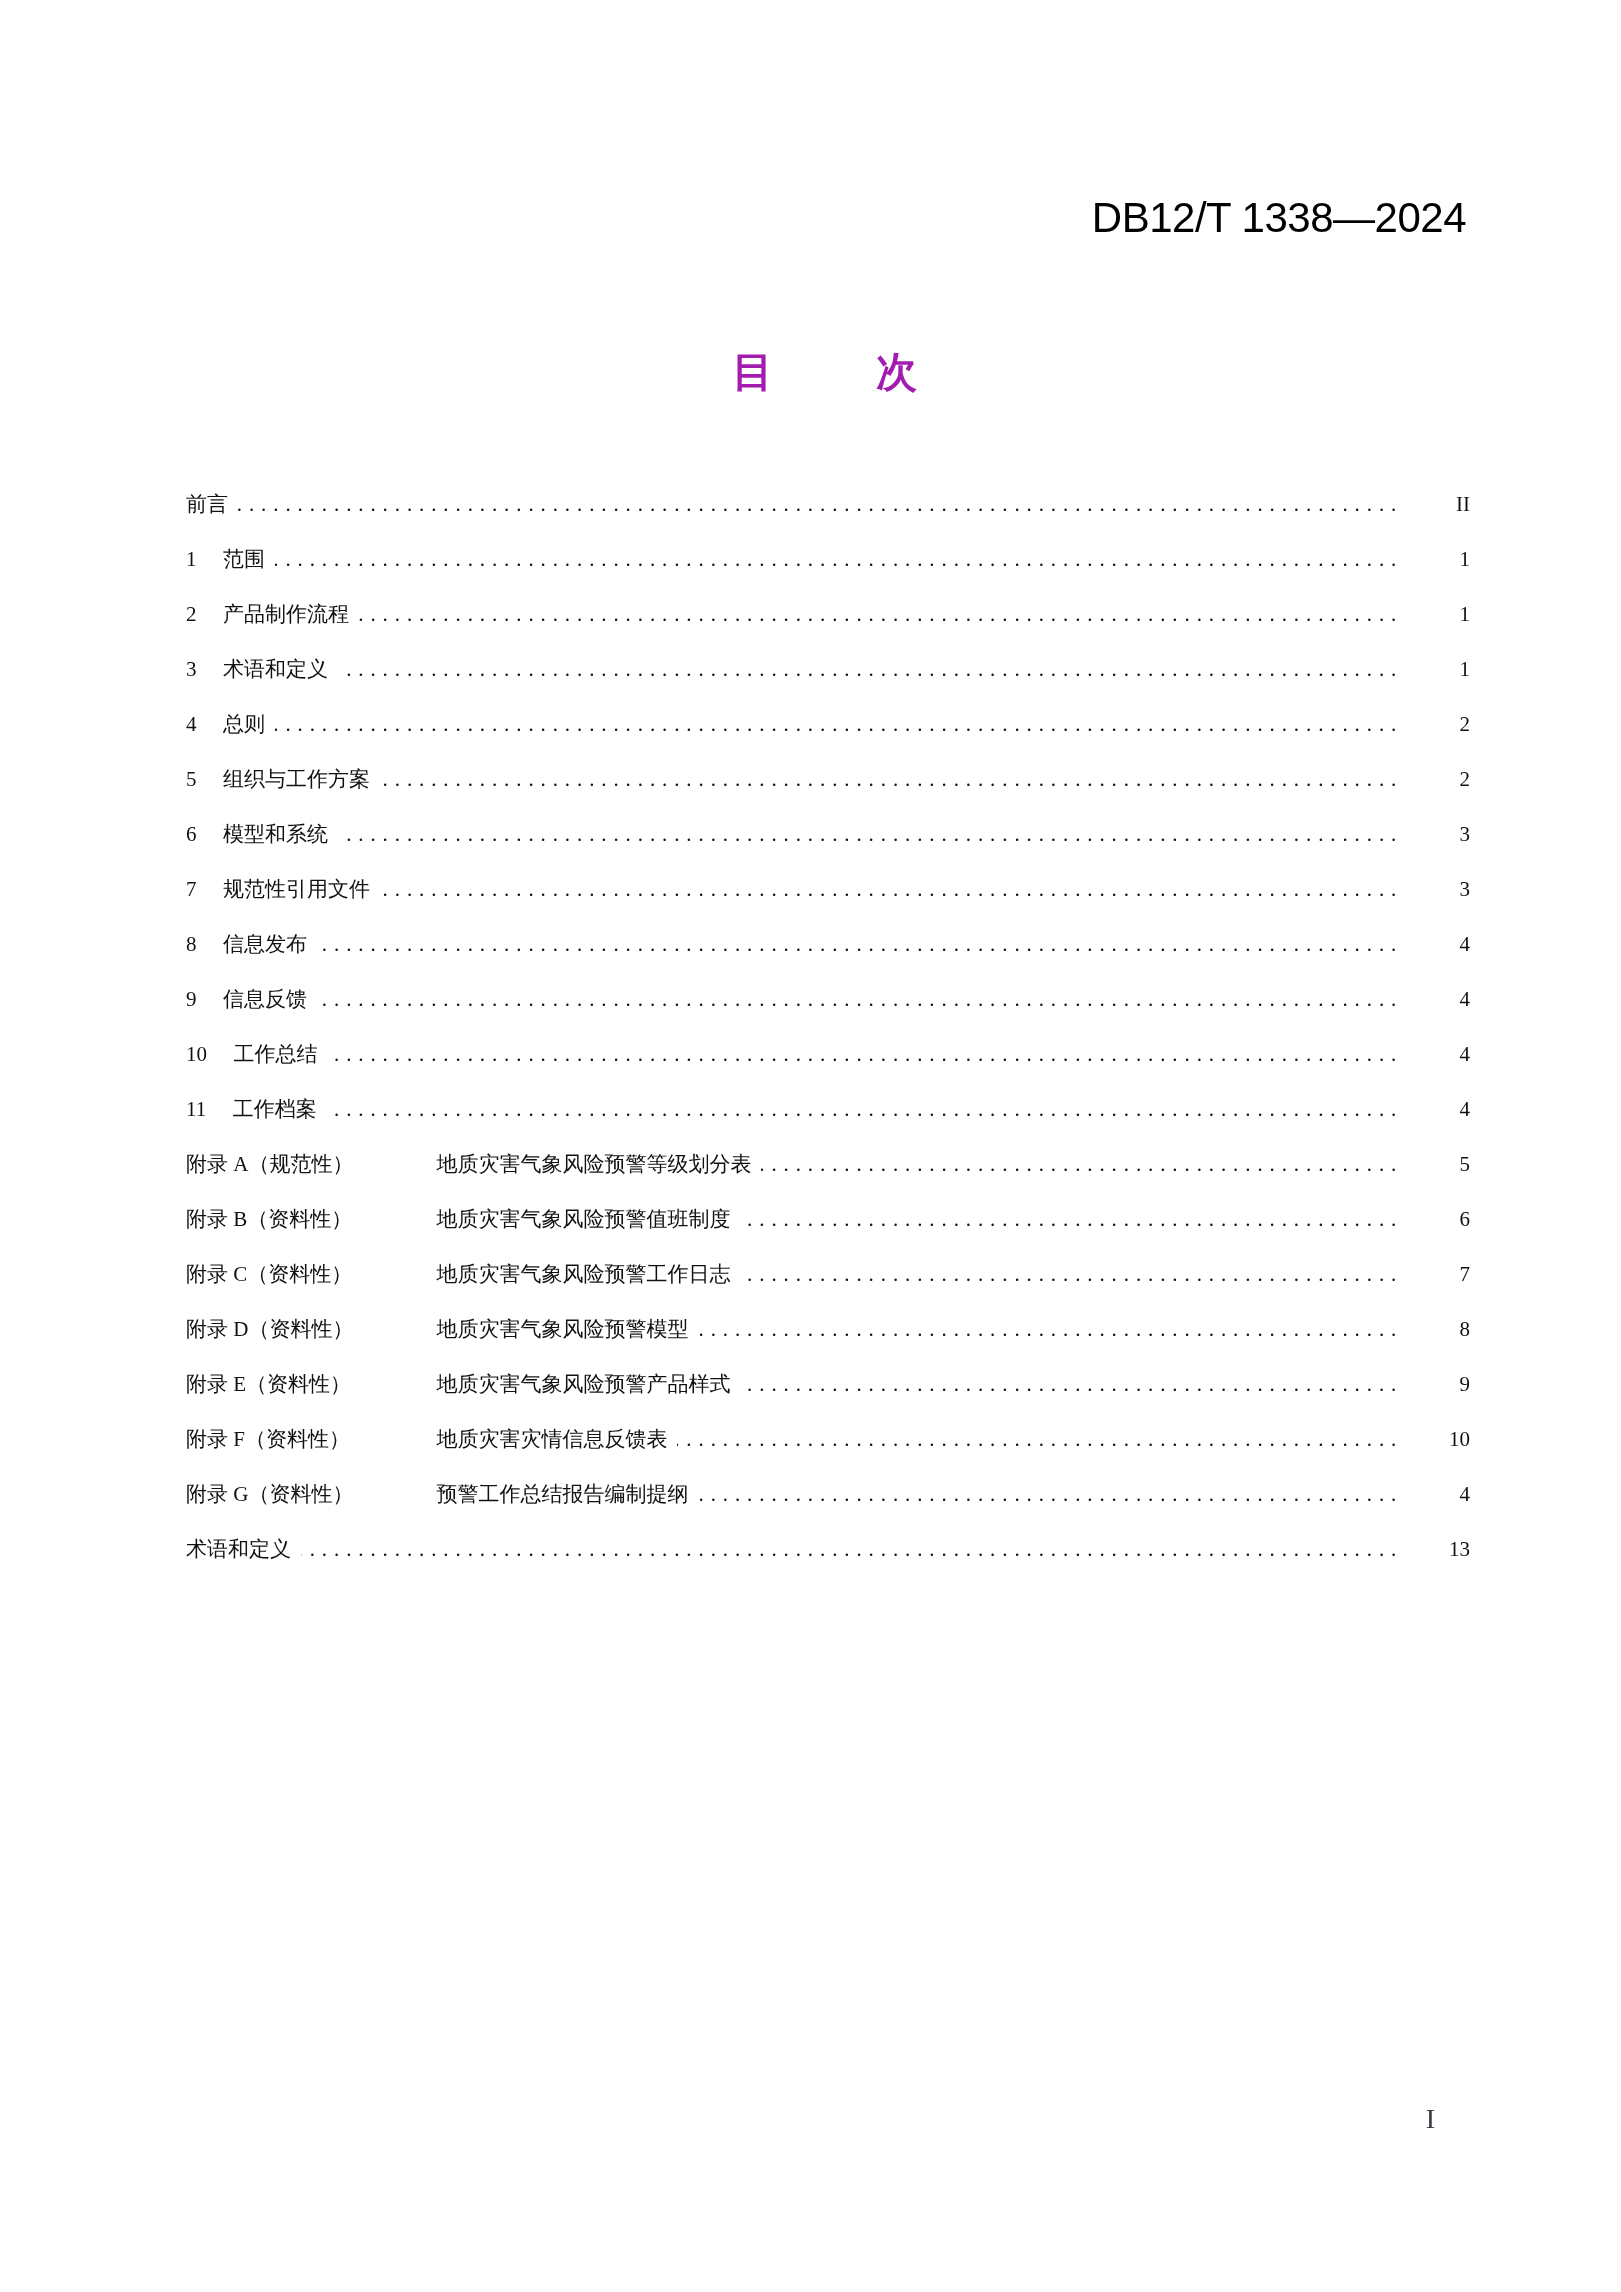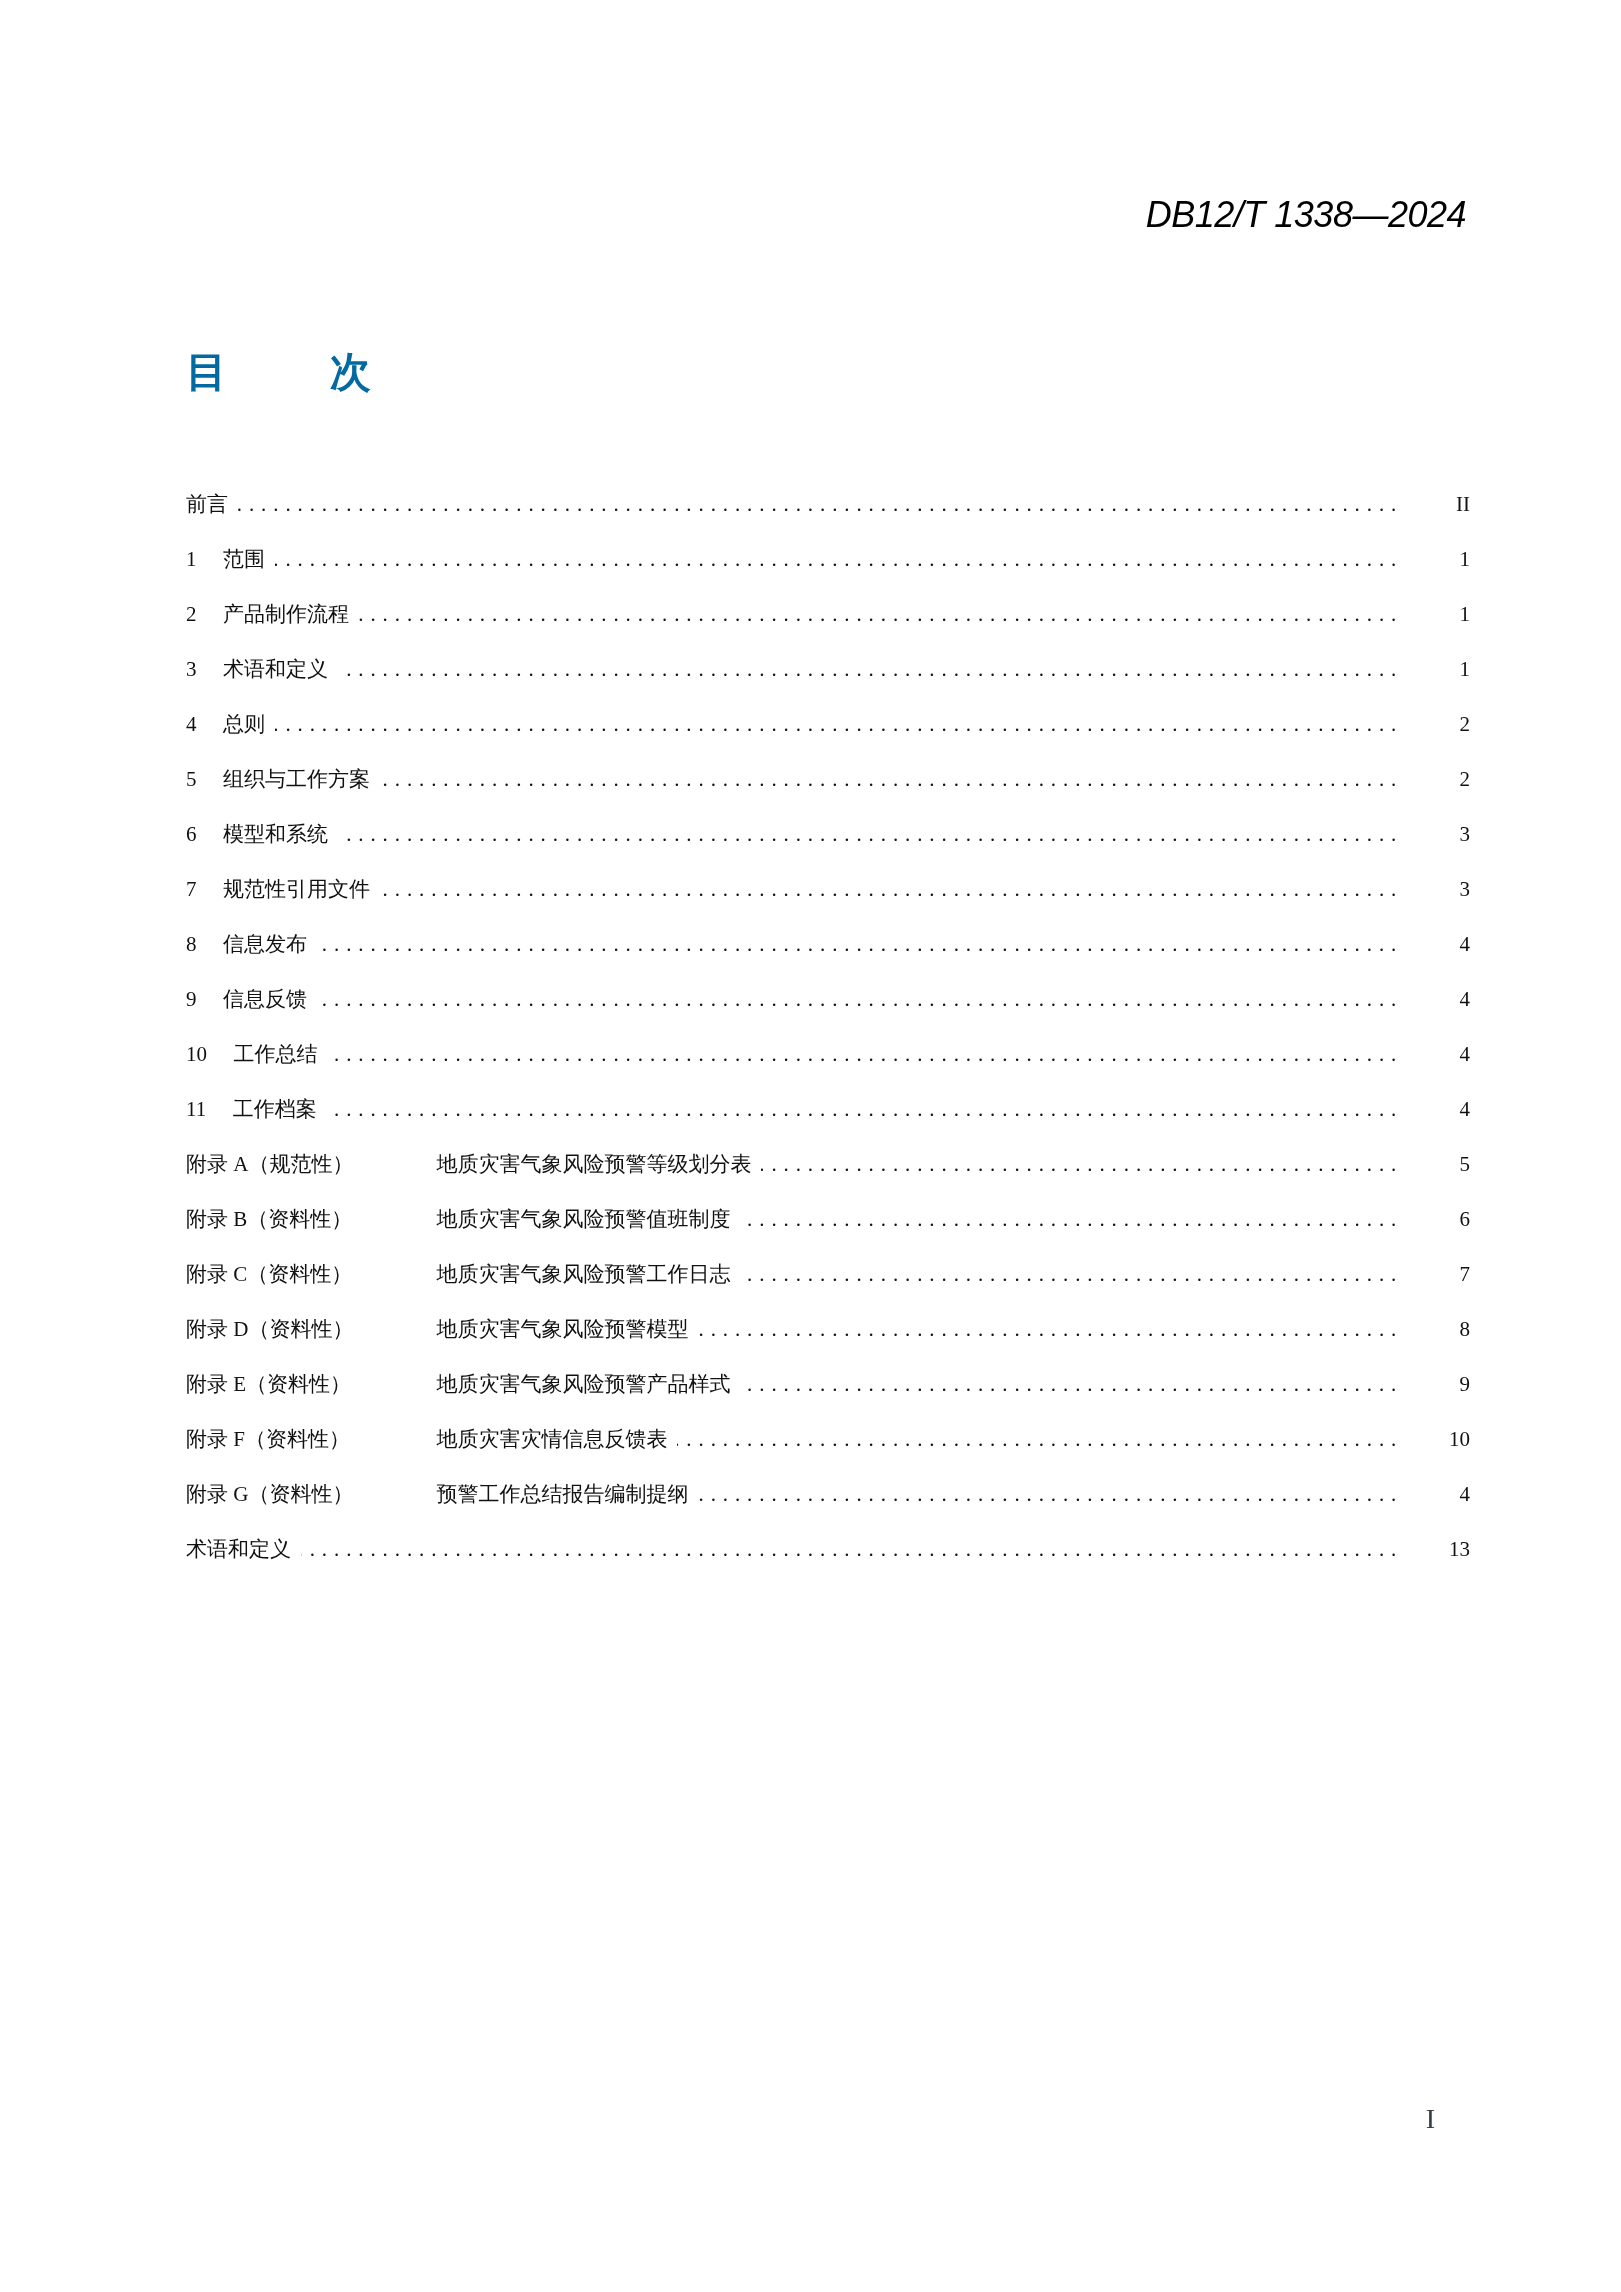--- a/index.html
+++ b/index.html
@@ -15,39 +15,38 @@
     background: #ffffff;
     overflow: hidden;
     color: #111;
   }
   
   .std-number {
     position: absolute;
     top: 194px;
     right: 155px;
     font-family: "Liberation Sans", "DejaVu Sans", sans-serif;
-    font-size: 36px;
+    font-size: 42px;
     font-weight: 500;
     letter-spacing: -0.5px;
     color: #000;
     white-space: pre;
-    font-style: italic;
   }
   
   .doc-title {
     position: absolute;
     top: 345px;
     left: 186px;
     width: 1284px;
-    text-align: left;
+    text-align: center;
     font-family: "Liberation Sans", "DejaVu Sans", sans-serif;
     font-size: 41px;
     font-weight: 600;
     letter-spacing: 6.9px;
-    color: #0369a1;
+    color: #a21caf;
     white-space: pre;
   }
   
   .toc {
     position: absolute;
     top: 477px;
     left: 186px;
     width: 1284px;
     font-family: "Liberation Serif", "DejaVu Serif", serif;
     font-size: 21px;

